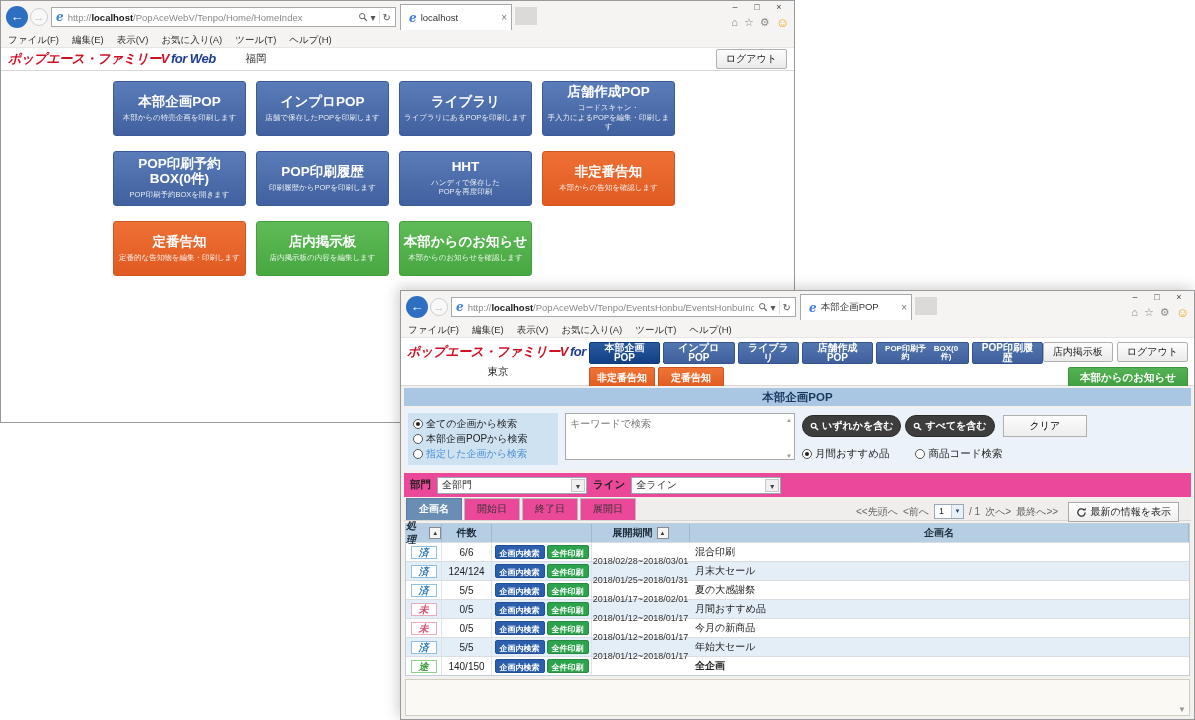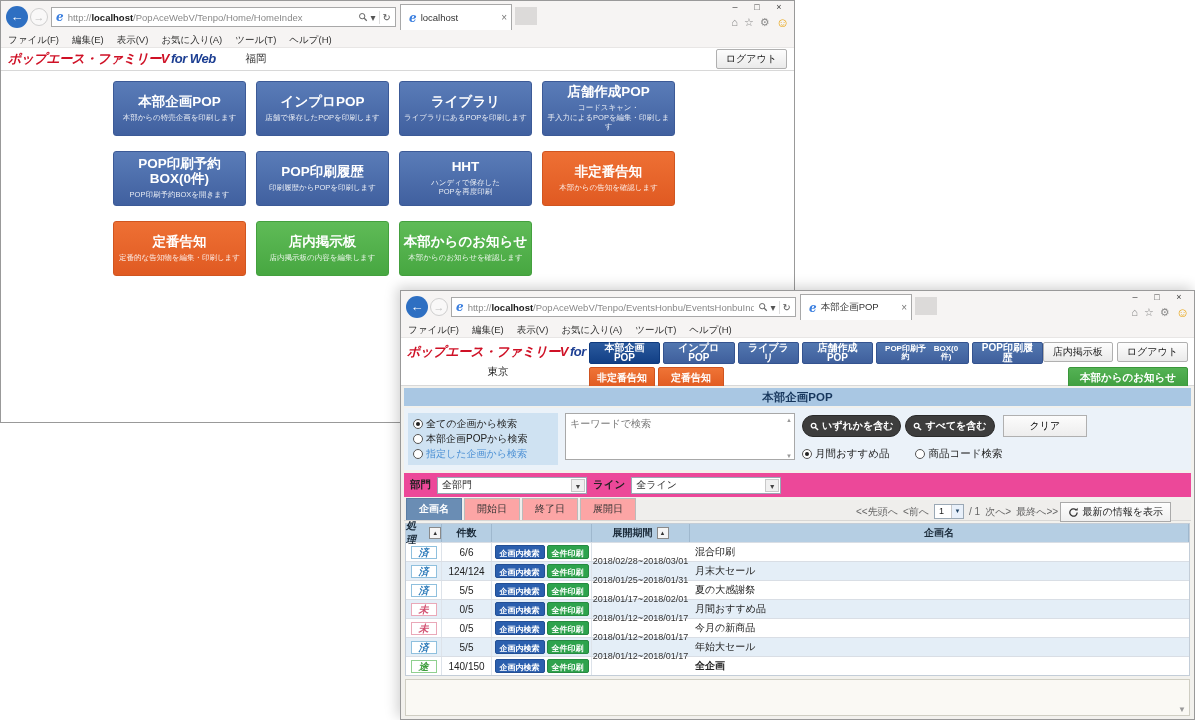--- a/index.html
+++ b/index.html
@@ -78,26 +78,26 @@
 .searchbtns { display:flex; flex-direction:column; gap:9px; padding-top:2px; }
 .sb-row { display:flex; gap:4px; align-items:center; }
 .darkbtn { background:#3d3d3d; color:#fff; font-size:10px; font-weight:bold; padding:3px 7px; display:flex; align-items:center; gap:3px; border-radius:11px; border:1px solid #2a2a2a; white-space:nowrap; }
 .clearbtn { font-size:10px; padding:3px 26px; background:linear-gradient(#fcfcfc,#ededed); border:1px solid #b0b0b0; margin-left:4px; }
 .mode-radios { display:flex; gap:26px; font-size:10.5px; align-items:center; }
 .filterrow { margin-top:3px; background:#ec4899; height:24px; display:flex; align-items:center; gap:6px; padding:0 6px; font-size:10.5px; flex:none; }
 .filterrow b { font-weight:bold; }
 .selbox { width:150px; height:17px; background:#fff; border:1px solid #9aa8b5; display:flex; align-items:center; font-size:10px; color:#333; padding-left:4px; position:relative; }
 .selbox .arr { position:absolute; right:1px; top:1px; bottom:1px; width:14px; background:#f0f0f0; border:1px solid #c8c8c8; text-align:center; font-size:7px; line-height:13px; color:#444; }
 .tabrow { margin-top:3px; background:#efeeec; height:21px; display:flex; align-items:flex-end; padding:0 2px; position:relative; flex:none; border-bottom:1px solid #d8d7d5; }
-.ttab { font-size:10px; padding:3px 12px 4px; background:#fca5a5; border:1px solid #bbb; border-bottom:none; margin-right:2px; color:#333; }
+.ttab { font-size:10px; padding:3px 12px 4px; background:#ec4899; border:1px solid #bbb; border-bottom:none; margin-right:2px; color:#333; }
 .ttab--active { background:#6a8db4; color:#fff; font-weight:bold; border-color:#5a7da4; }
 .pagination { position:absolute; left:452px; top:4px; display:flex; align-items:center; gap:5px; font-size:10px; color:#666; }
 .pagesel { width:30px; height:15px; background:#fff; border:1px solid #9aa8b5; position:relative; font-size:9px; padding-left:4px; line-height:13px; color:#222; }
 .pagesel .arr { position:absolute; right:0; top:0; bottom:0; width:12px; background:#e8f0fa; border-left:1px solid #c8c8c8; text-align:center; font-size:6px; line-height:13px; color:#246; }
-.refreshbtn { position:absolute; right:20px; top:2px; font-size:10px; padding:2px 7px; background:linear-gradient(#fefefe,#efefef); border:1px solid #aaa; display:flex; gap:4px; align-items:center; color:#222; }
+.refreshbtn { position:absolute; right:12px; top:2px; font-size:10px; padding:2px 7px; background:linear-gradient(#fefefe,#efefef); border:1px solid #aaa; display:flex; gap:4px; align-items:center; color:#222; }
 
 .datatable { margin:2px 1px 0; flex:none; border:1px solid #c3cdd8; background:#fff; }
 .thead { display:flex; background:#b5cee3; height:18px; font-size:10px; font-weight:bold; color:#1b2b3a; }
 .th,.td { display:flex; align-items:center; justify-content:center; }
 .th { border-right:1px solid #9fb8ce; gap:4px; }
 .c1 { width:36px; flex:none;font-style:italic; } .c2 { width:50px; flex:none; } .c3 { width:100px; flex:none; } .c4 { width:98px; flex:none; } .c5 { flex:1; }
 .sortbtn { width:12px; height:12px; background:#f5f5f5; border:1px solid #8a8a8a; font-size:6px; line-height:10px; text-align:center; color:#333; }
 .trow { display:flex; height:19px; align-items:stretch; border-top:1px solid #d9dee5; font-size:10px; background:#fff; }
 .trow.alt { background:#e4eef7; }
 .td { border-right:1px solid #dde3ea; }

